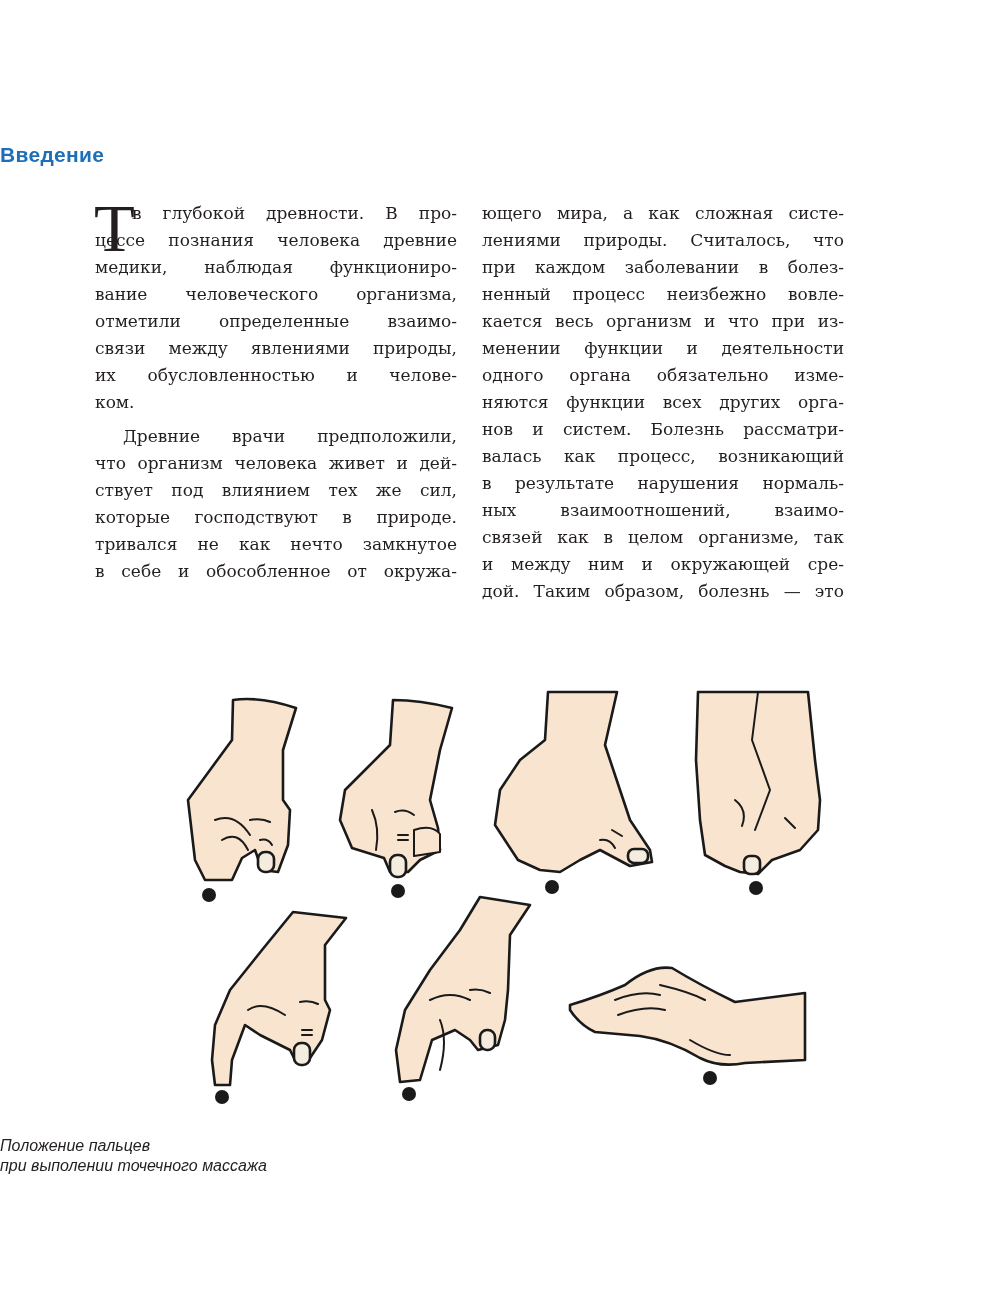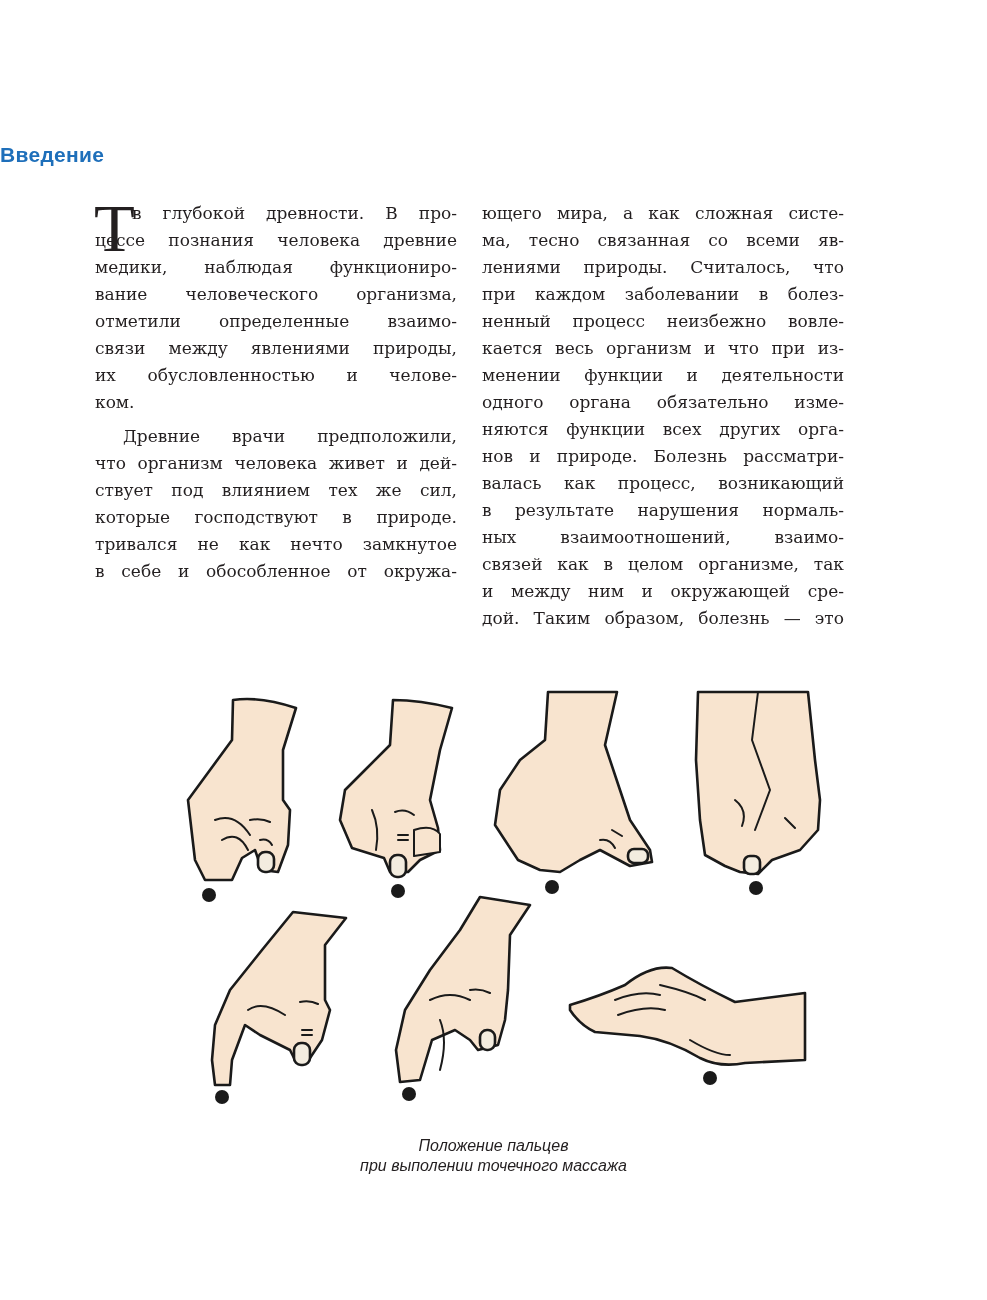--- a/index.html
+++ b/index.html
@@ -12,21 +12,21 @@
   .col-left { left:95px; }
   .col-right { left:482px; }
   .line { display:block; white-space:nowrap; text-align:justify; text-align-last:justify; height:27px; }
   .line.last { text-align-last:left; }
   .line.indent { padding-left:28px; }
   .line.dc { padding-left:37px; }
   .dropcap { position:absolute; left:-1px; top:2px; font-family:"Liberation Serif", serif;
              font-size:67px; line-height:52px; color:#231f20; }
   .para-gap { height:7px; }
   .figure { position:absolute; left:0; top:680px; width:987px; height:440px; }
-  .caption { position:absolute; left:0; width:987px; top:1136px; text-align:center;
+  .caption { position:absolute; left:0; width:987px; top:1136px; 
              font-family:"Liberation Sans", sans-serif; font-style:italic; font-size:16px;
              line-height:20px; color:#231f20; }
 </style>
 </head>
 <body>
 
 <div class="title">Введение</div>
 
 <div class="col col-left">
   <span class="dropcap">Т</span>
@@ -42,29 +42,28 @@
   <span class="line indent">Древние врачи предположили,</span>
   <span class="line">что организм человека живет и дей-</span>
   <span class="line">ствует под влиянием тех же сил,</span>
   <span class="line">которые господствуют в природе.</span>
   <span class="line">тривался не как нечто замкнутое</span>
   <span class="line">в себе и обособленное от окружа-</span>
 </div>
 
 <div class="col col-right">
   <span class="line">ющего мира, а как сложная систе-</span>
-  <span class="line">ма, тесно связанная со всеми яв-</span>
   <span class="line">лениями природы. Считалось, что</span>
   <span class="line">при каждом заболевании в болез-</span>
   <span class="line">ненный процесс неизбежно вовле-</span>
   <span class="line">кается весь организм и что при из-</span>
   <span class="line">менении функции и деятельности</span>
   <span class="line">одного органа обязательно изме-</span>
   <span class="line">няются функции всех других орга-</span>
-  <span class="line">нов и природе. Болезнь рассматри-</span>
+  <span class="line">нов и систем. Болезнь рассматри-</span>
   <span class="line">валась как процесс, возникающий</span>
   <span class="line">в результате нарушения нормаль-</span>
   <span class="line">ных взаимоотношений, взаимо-</span>
   <span class="line">связей как в целом организме, так</span>
   <span class="line">и между ним и окружающей сре-</span>
   <span class="line">дой. Таким образом, болезнь — это</span>
 </div>
 
 <svg class="figure" viewBox="0 680 987 440" width="987" height="440" style="stroke:#1a1a1a; stroke-width:2.6; stroke-linejoin:round; stroke-linecap:round;">
 

